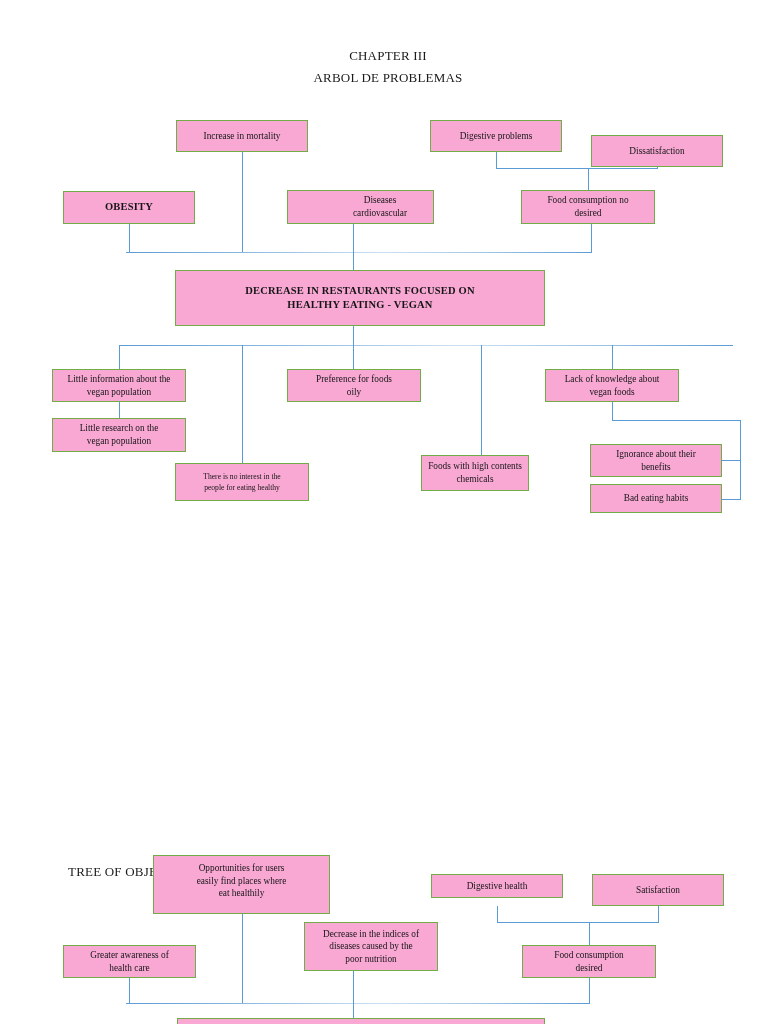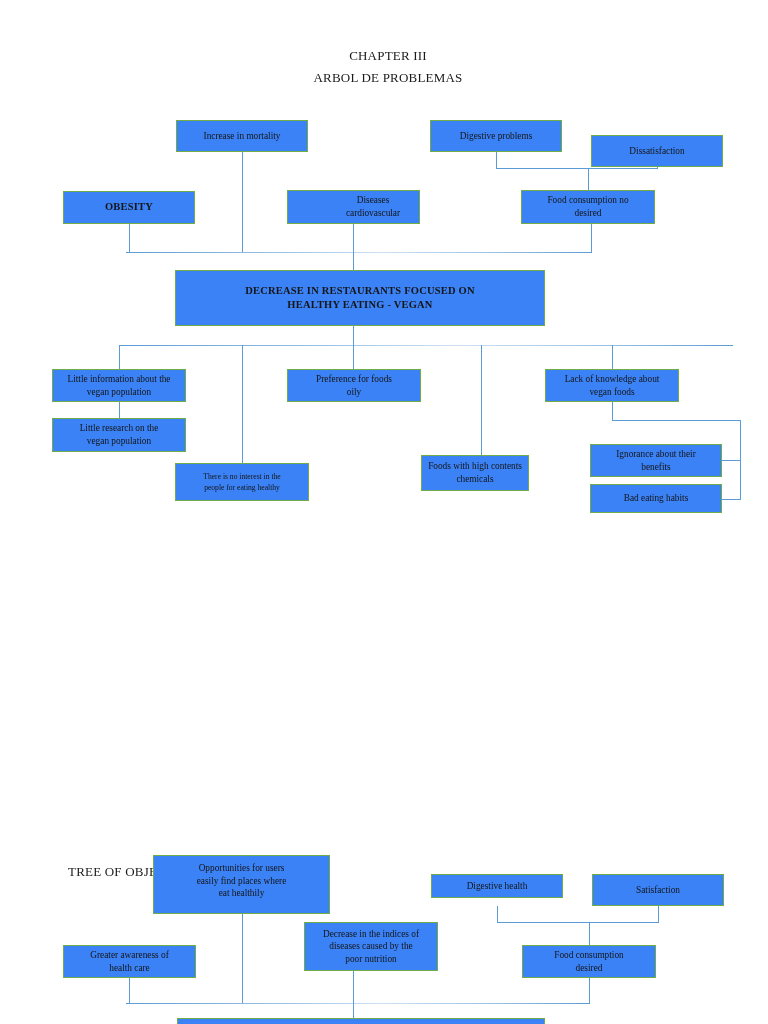--- a/index.html
+++ b/index.html
@@ -27,21 +27,21 @@
     font-size: 13px;
     letter-spacing: 0.2px;
     white-space: nowrap;
   }
   .h-center {
     text-align: center;
   }
   .node {
     position: absolute;
     border: 1.3px solid #71ad47;
-    background: #3b82f6;
+    background: #f9a8d4;
     box-sizing: border-box;
     display: flex;
     align-items: center;
     justify-content: center;
     text-align: center;
     font-size: 9.3px;
     line-height: 1.35;
     padding: 2px 5px;
     color: #151515;
   }
@@ -116,21 +116,21 @@
   <div class="node" style="left:430px; top:120px; width:132px; height:32px;">
     <span class="txt">Digestive problems</span>
   </div>
   <div class="node" style="left:591px; top:135px; width:132px; height:32px;">
     <span class="txt">Dissatisfaction</span>
   </div>
 
   <div class="node bold" style="left:63px; top:191px; width:132px; height:33px;">
     <span class="txt">OBESITY</span>
   </div>
-  <div class="node" style="left:287px; top:190px; width:133px; height:34px;padding-left:44px;">
+  <div class="node" style="left:287px; top:190px; width:147px; height:34px;padding-left:44px;">
     <span class="txt">Diseases
 cardiovascular</span>
   </div>
   <div class="node" style="left:521px; top:190px; width:134px; height:34px;">
     <span class="txt">Food consumption no
 desired</span>
   </div>
 
   <div class="node bold" style="left:175px; top:270px; width:370px; height:56px;">
     <span class="txt">DECREASE IN RESTAURANTS FOCUSED ON

